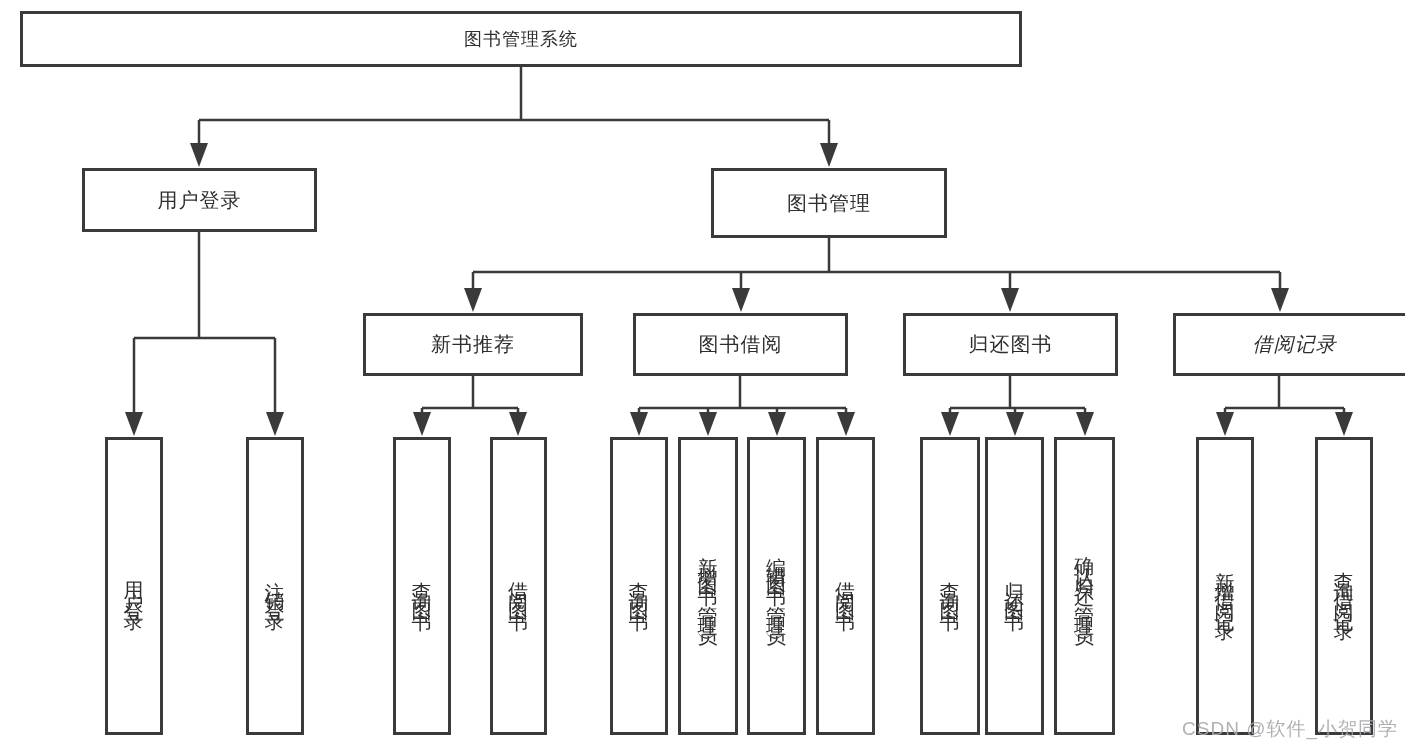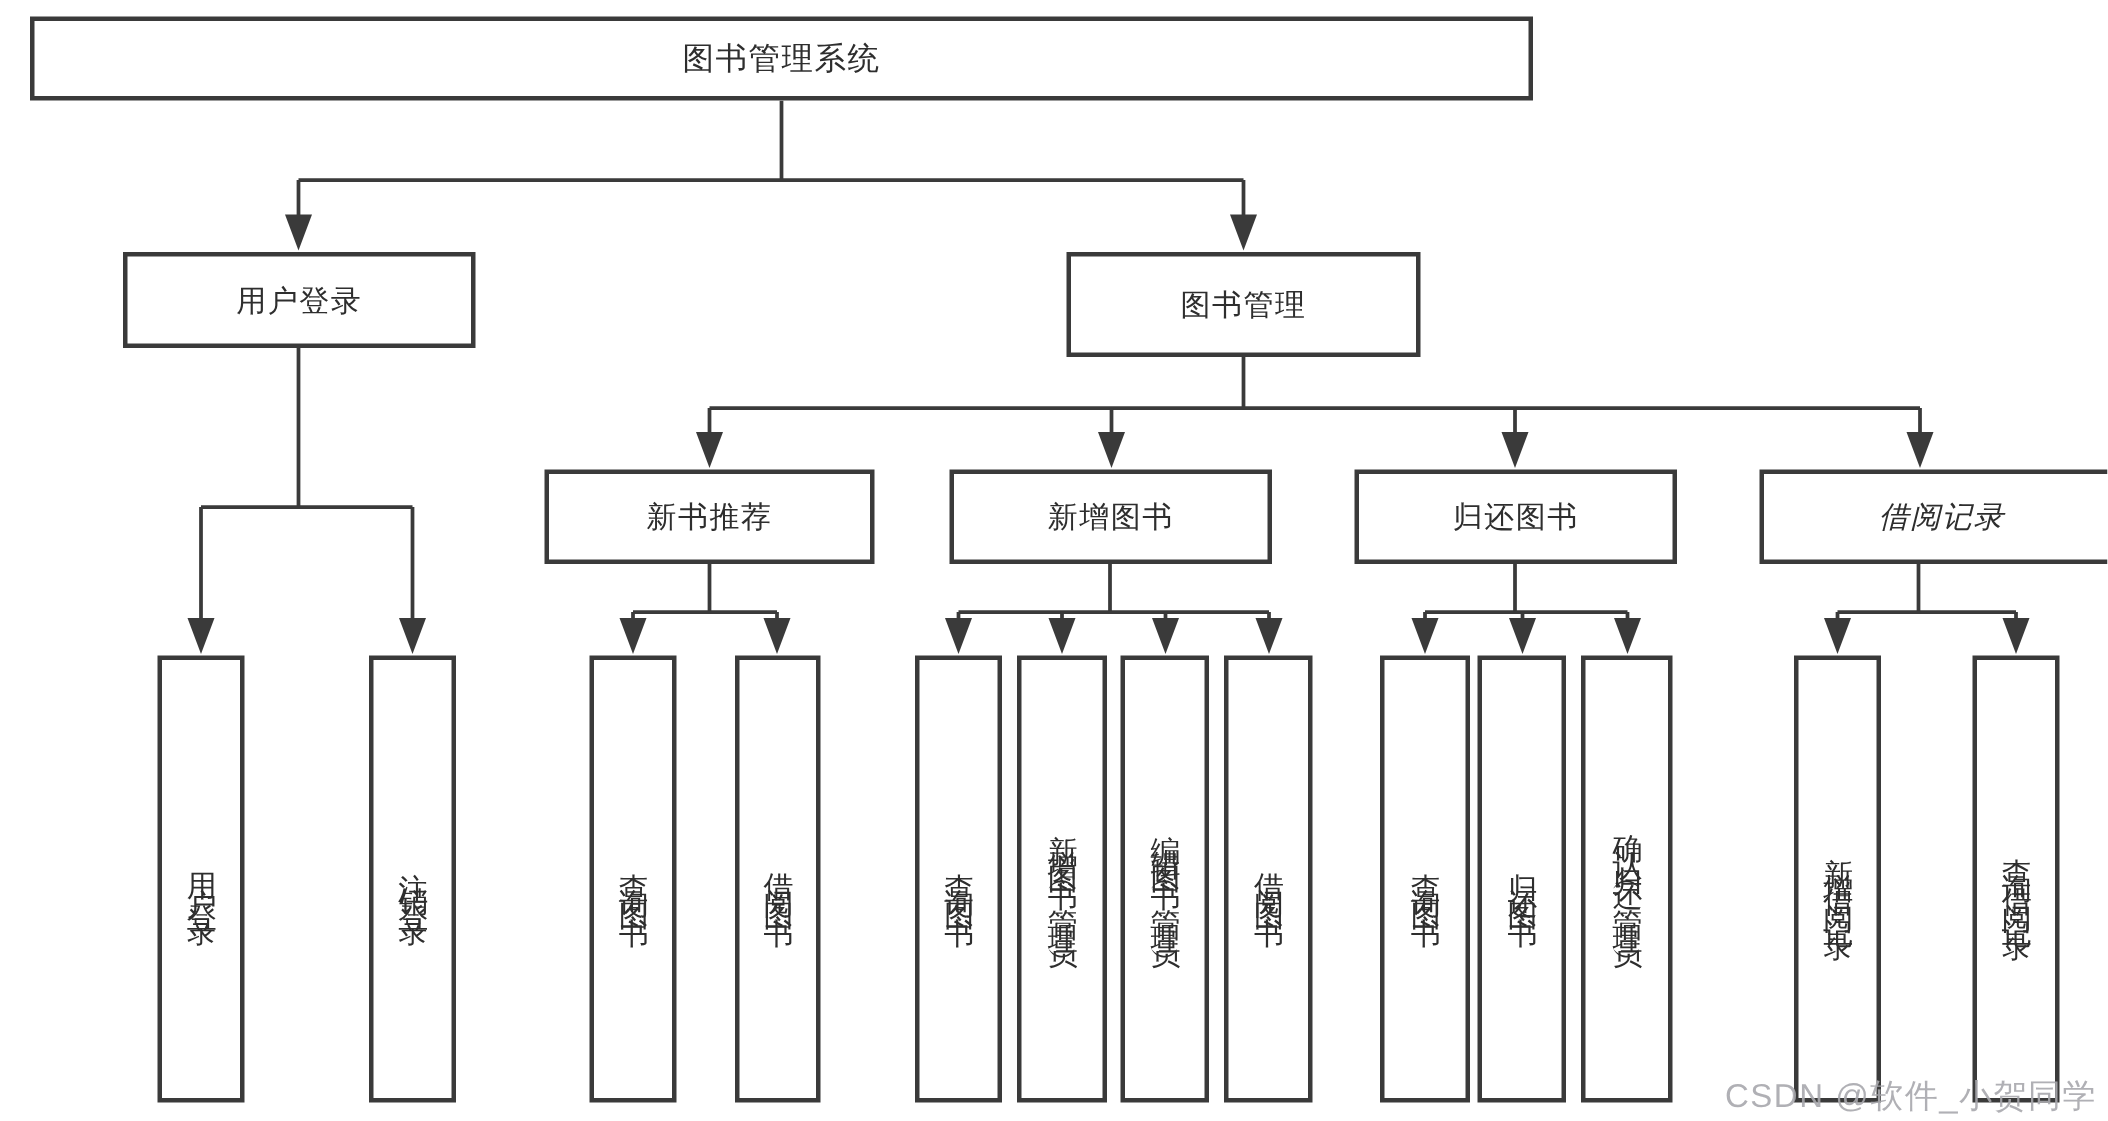--- a/index.html
+++ b/index.html
@@ -31,25 +31,25 @@
   .leaf{
     letter-spacing:0;
   }
   .leaf span{
     writing-mode:vertical-rl;
     text-orientation:mixed;
     letter-spacing:10px;
     font-size:20px;
     line-height:1;
   }
-  .root-box{font-size:21px;}
+  .root-box{font-size:18px;}
   #watermark{
     position:absolute;
     right:7px;top:716px;
-    font-size:22px;
+    font-size:19px;
     color:var(--wm);
     letter-spacing:1px;
     opacity:.9;
     z-index:50;
     white-space:nowrap;
   }
 </style>
 </head>
 <body>
 
@@ -118,21 +118,21 @@
     <span>用户登录</span>
   </div>
   <div class="box" style="left:711px;top:168px;width:236px;height:70px;">
     <span>图书管理</span>
   </div>
 
   <div class="box" style="left:363px;top:313px;width:220px;height:63px;">
     <span>新书推荐</span>
   </div>
   <div class="box" style="left:633px;top:313px;width:215px;height:63px;">
-    <span>新增图书</span>
+    <span>图书借阅</span>
   </div>
   <div class="box" style="left:903px;top:313px;width:215px;height:63px;">
     <span>归还图书</span>
   </div>
   <div class="box" style="left:1173px;top:313px;width:243px;height:63px;font-style:italic;">
     <span>借阅记录</span>
   </div>
 
   <div class="box leaf" style="left:105px;top:437px;width:58px;height:298px;">
     <span>用户登录</span>

